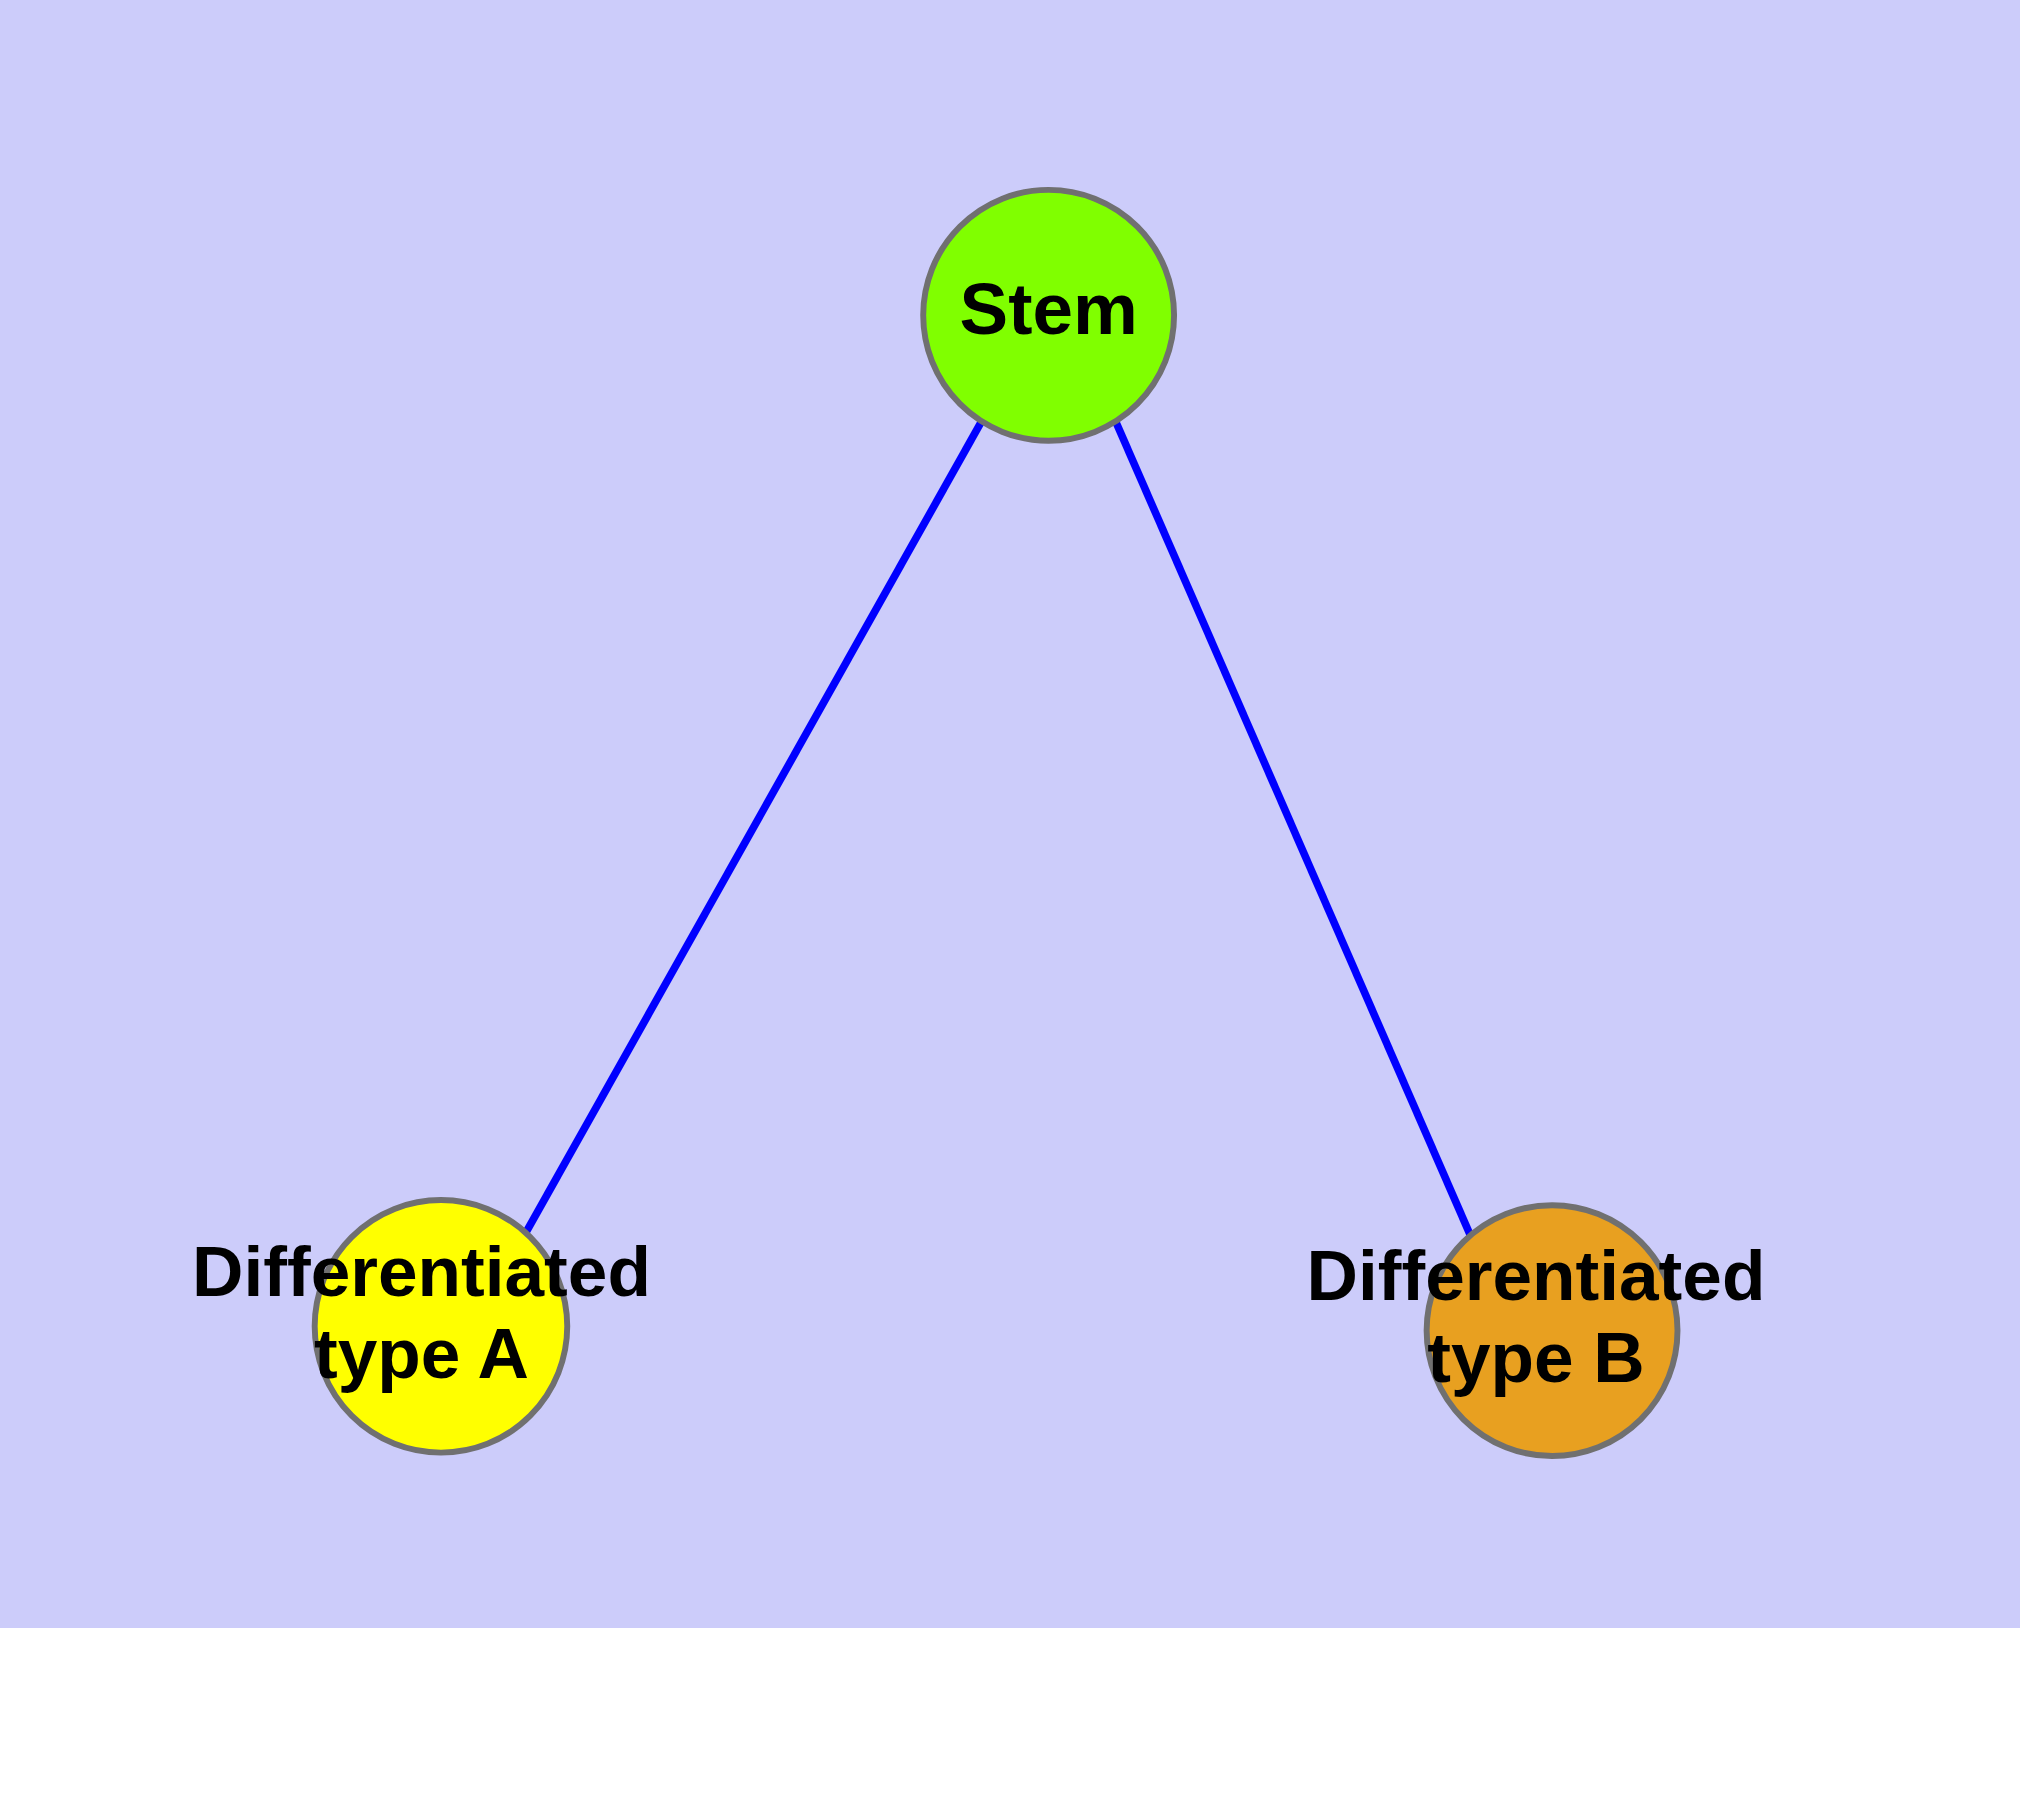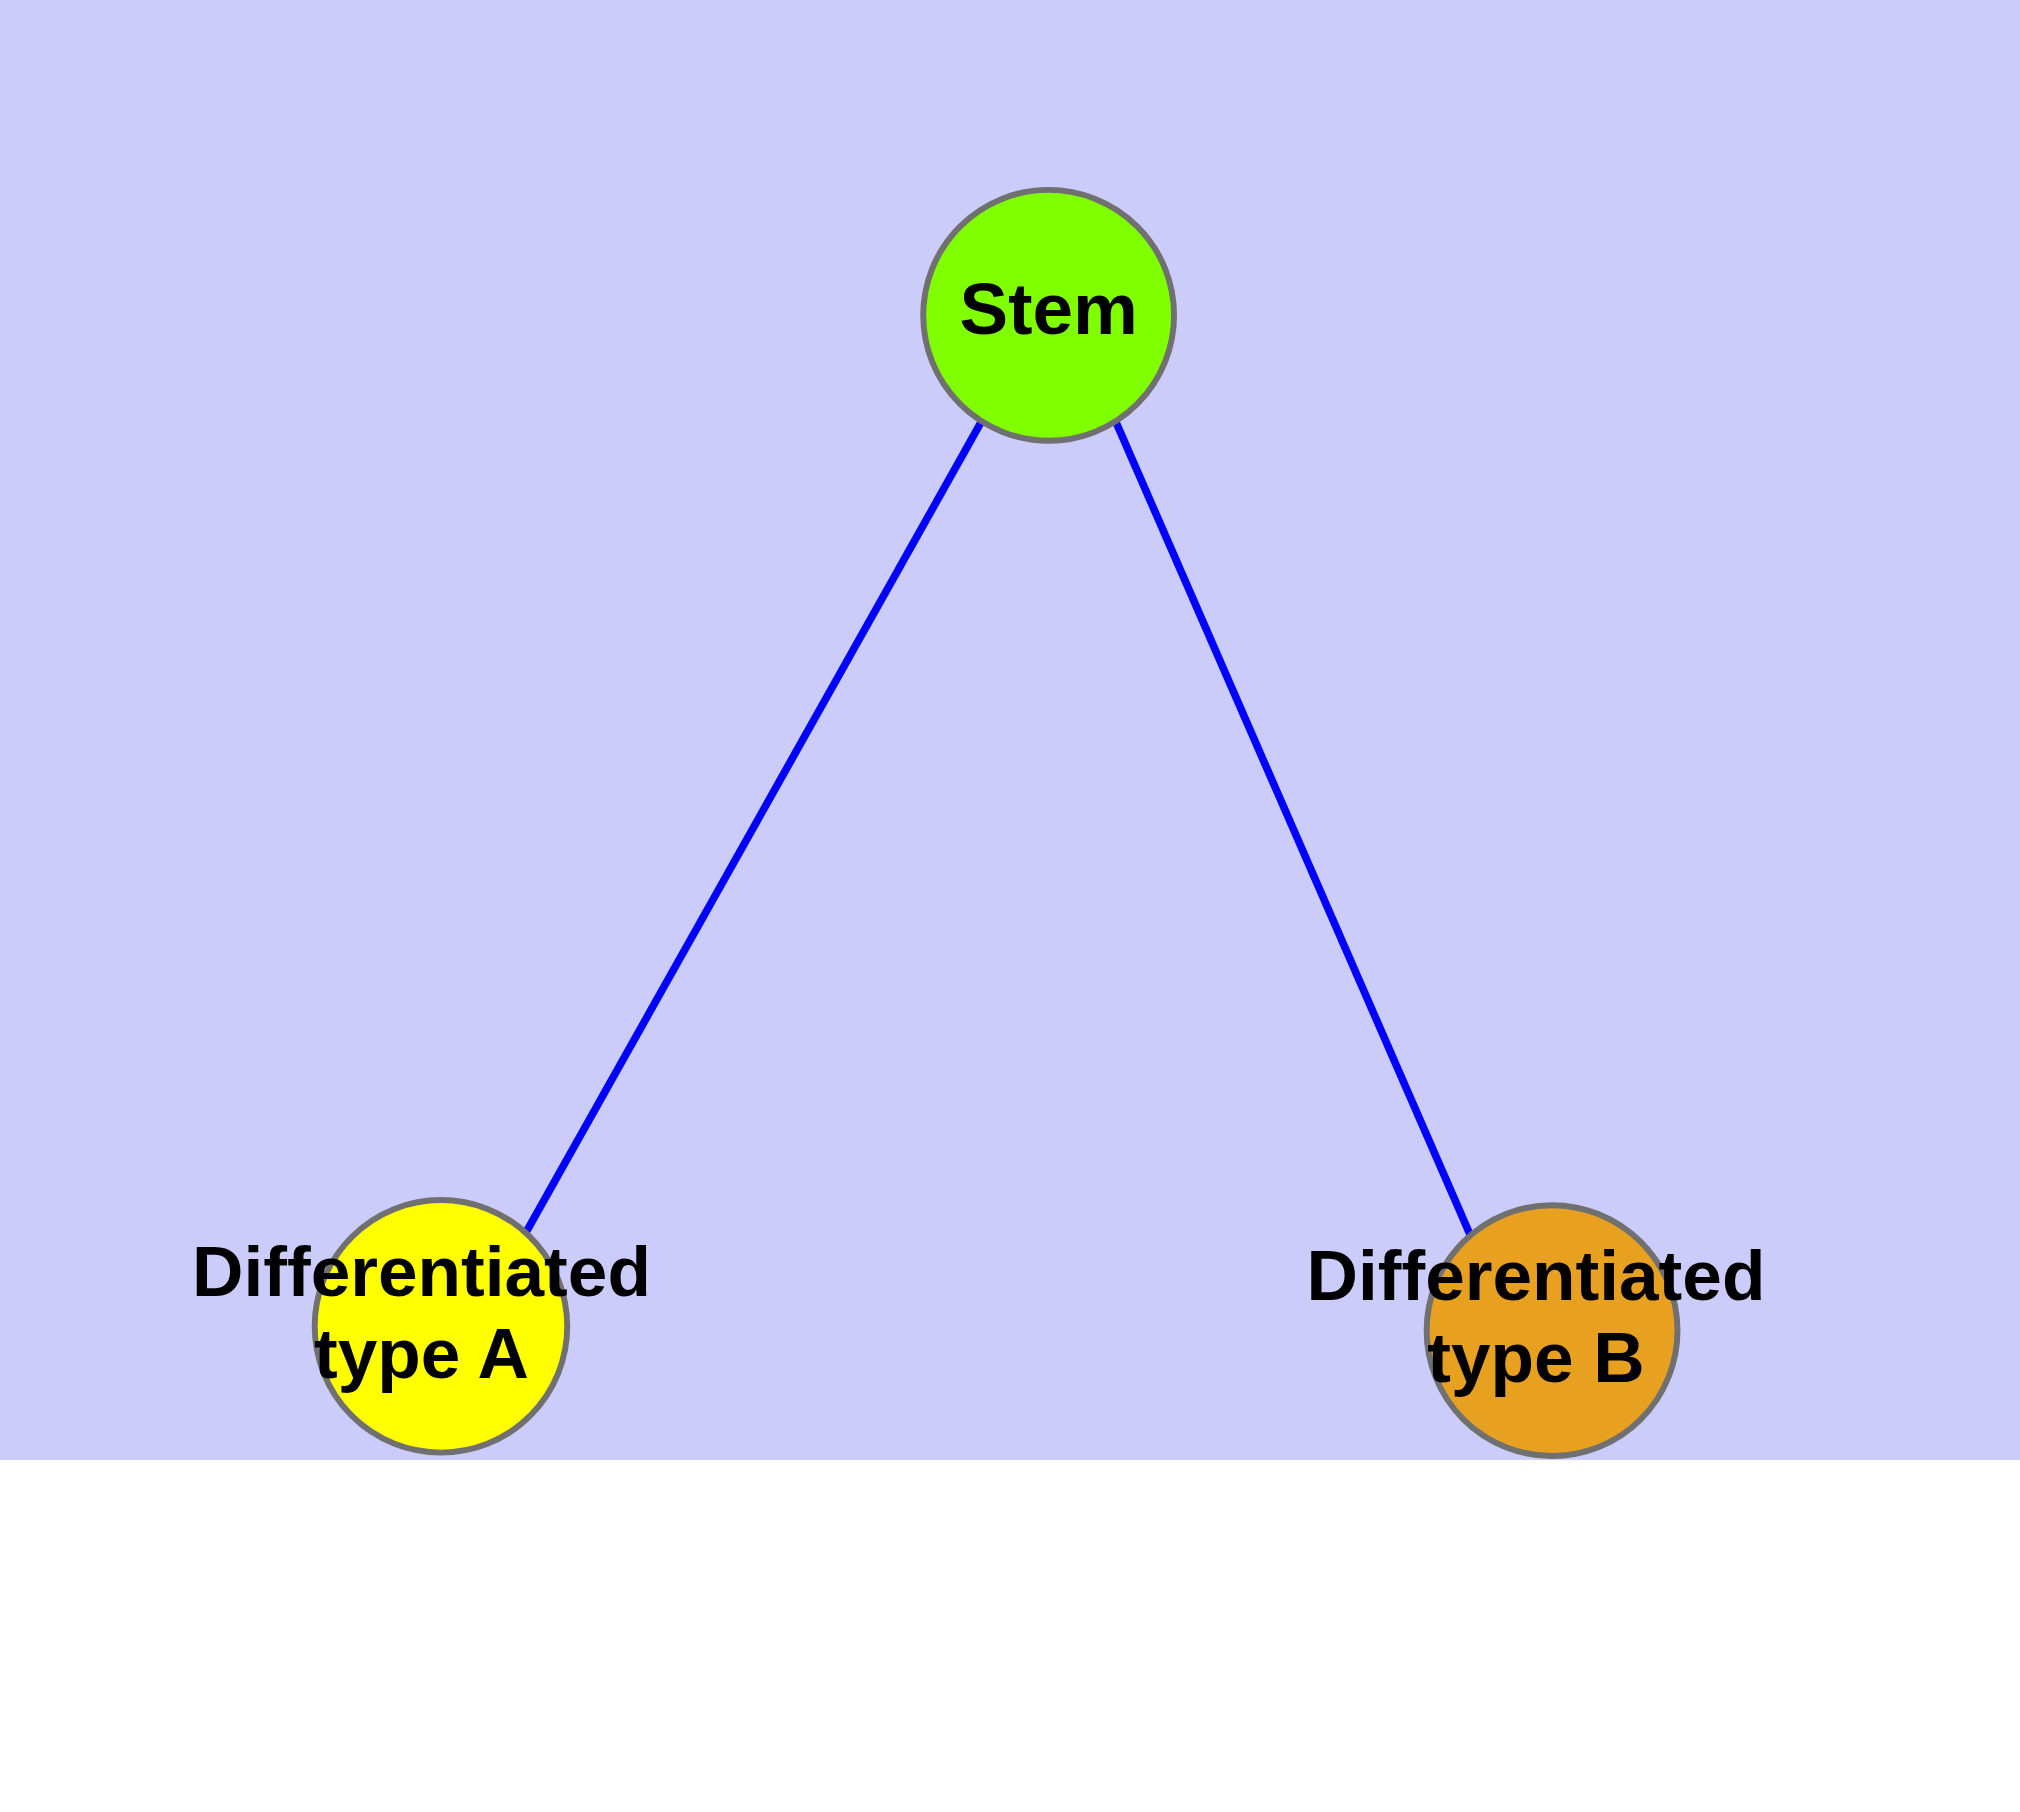--- a/index.html
+++ b/index.html
@@ -27,21 +27,21 @@
     font-weight: bold;
     fill: #000000;
     text-anchor: middle;
     dominant-baseline: middle;
     paint-order: normal;
   }
 </style>
 </head>
 <body>
 
-<div id="canvas" style="width: 2021px; height: 1460px; background: rgb(204, 204, 250);">
+<div id="canvas" style="width: 2021px; height: 1628px; background: rgb(204, 204, 250);">
   <svg id="graph-svg" viewBox="0 0 2384 2138" xmlns="http://www.w3.org/2000/svg" style="width: 2021px; height: 1812px;">
 
     <rect id="bg-rect" x="0" y="0" width="2384" height="2138" fill="#CCCCFA"></rect>
 
     <g id="edges-layer">
         <line x1="1158" y1="497" x2="617" y2="1460" stroke="#0000FF" stroke-width="9" stroke-linecap="butt"></line>
         <line x1="1316" y1="497" x2="1737" y2="1463" stroke="#0000FF" stroke-width="9" stroke-linecap="butt"></line>
       </g>
     <g id="nodes-layer">
         <circle cx="1237" cy="372" r="148" fill="#80FF00" stroke="#707070" stroke-width="7"></circle>

